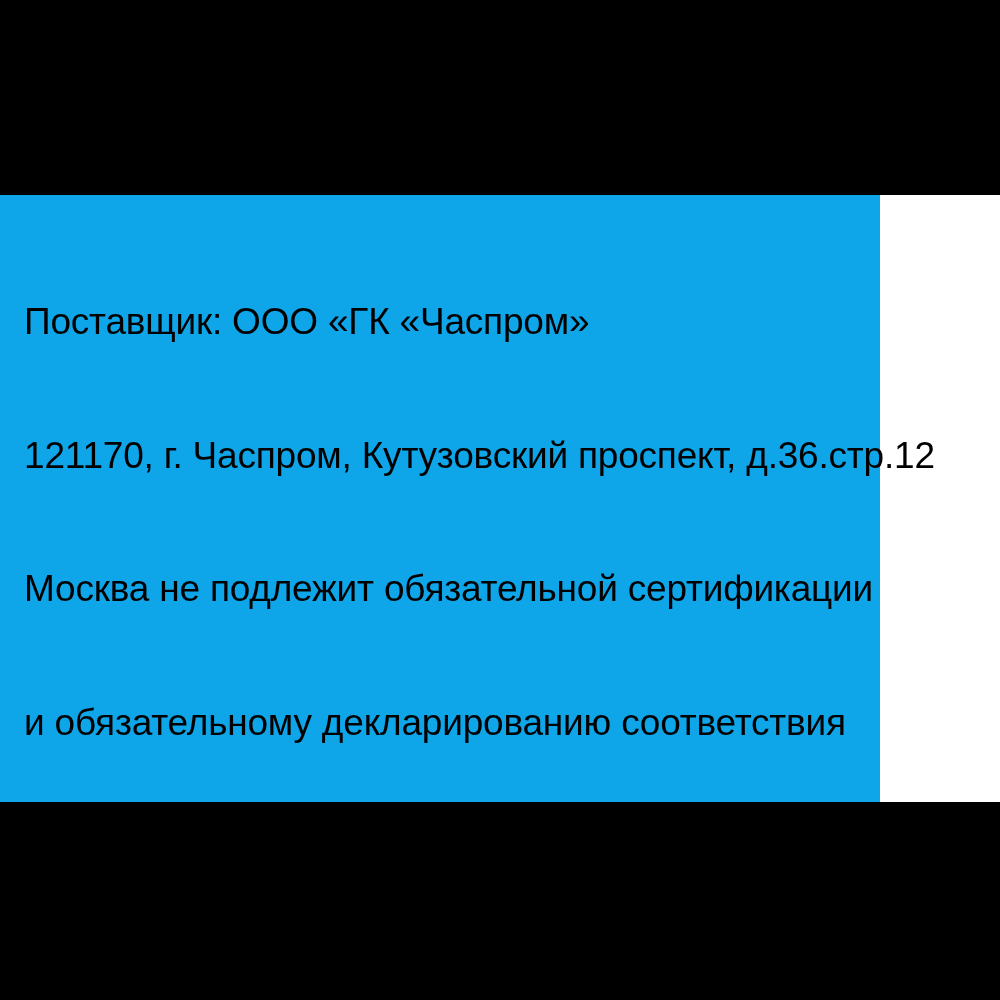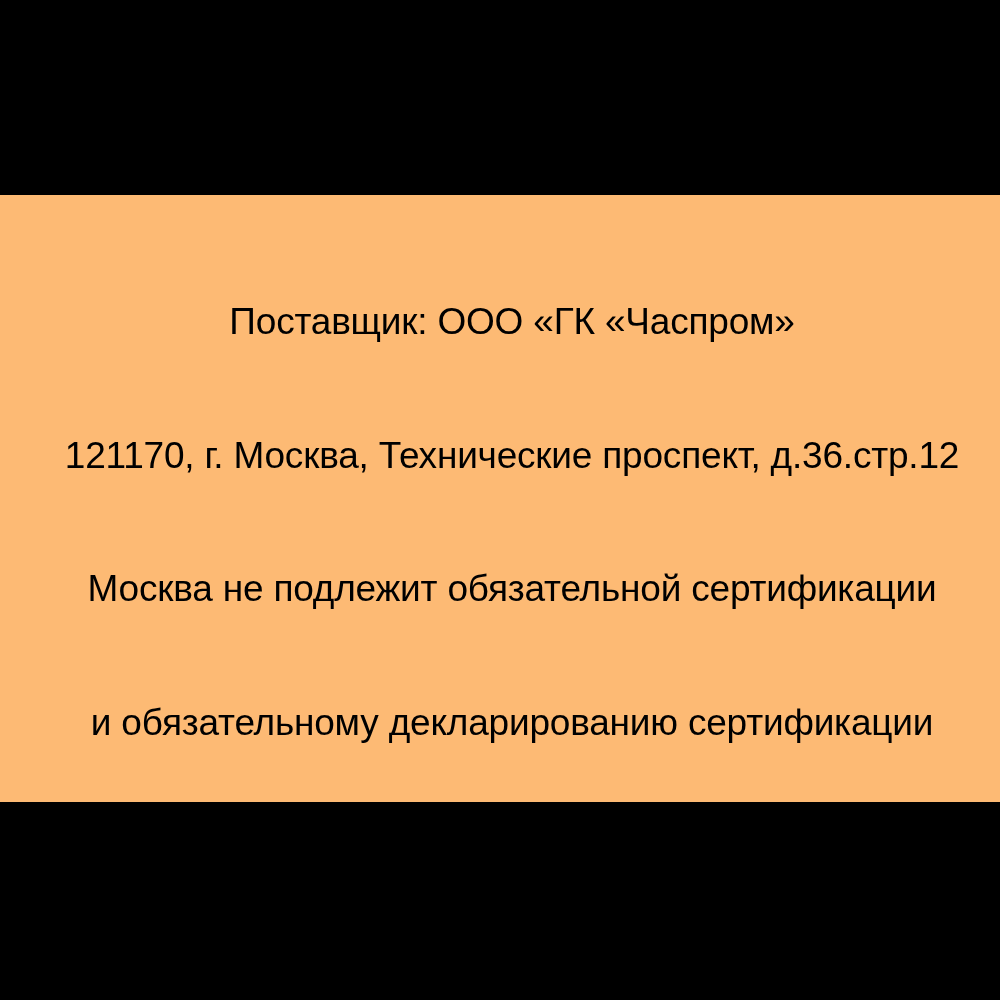--- a/index.html
+++ b/index.html
@@ -5,25 +5,24 @@
   html, body {
     margin: 0;
     padding: 0;
     width: 1000px;
     height: 1000px;
     background: #ffffff;
     overflow: hidden;
   }
   .frame {
     position: relative;
-    width: 1000px;
+    width: 880px;
     height: 1000px;
-    background: #fdba74;
+    background: #0ea5e9;
     font-family: "Liberation Sans", sans-serif;
-    text-align: center;
   }
   .bar {
     position: absolute;
     left: 0;
     width: 1000px;
     background: #000000;
   }
   .bar-top {
     top: 0;
     height: 195px;
@@ -54,23 +53,23 @@
   }
 </style>
 </head>
 <body>
 
 <div class="frame">
   <div class="bar bar-top"></div>
 
   <div class="label-text">
     <div class="label-line">Поставщик: ООО «ГК «Часпром»</div>
-    <div class="label-line">121170, г. Москва, Технические проспект, д.36.стр.12</div>
+    <div class="label-line">121170, г. Часпром, Кутузовский проспект, д.36.стр.12</div>
     <div class="label-line">Москва не подлежит обязательной сертификации</div>
-    <div class="label-line">и обязательному декларированию сертификации</div>
+    <div class="label-line">и обязательному декларированию соответствия</div>
     <div class="label-line">Технические характеристики:</div>
     <div class="label-line">1.Суточный ход часов при температуре</div>
     
     
     
     
     
     
     
   </div>

